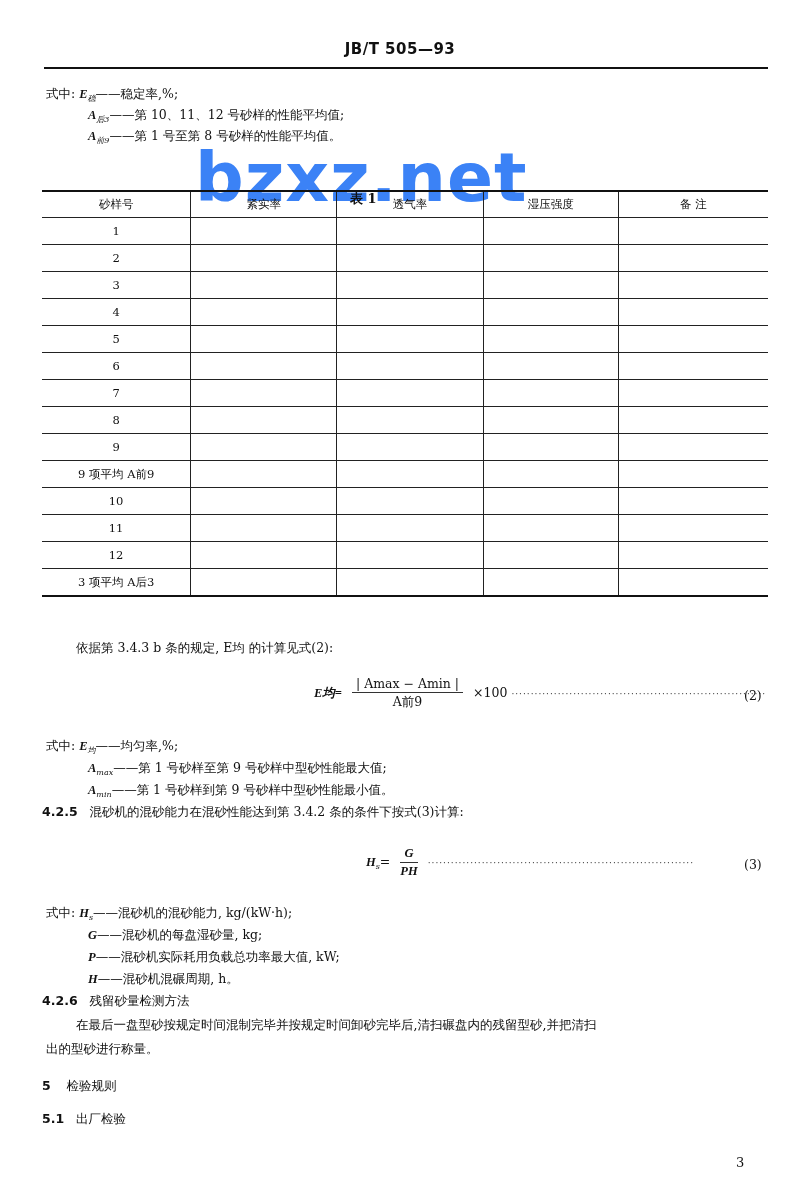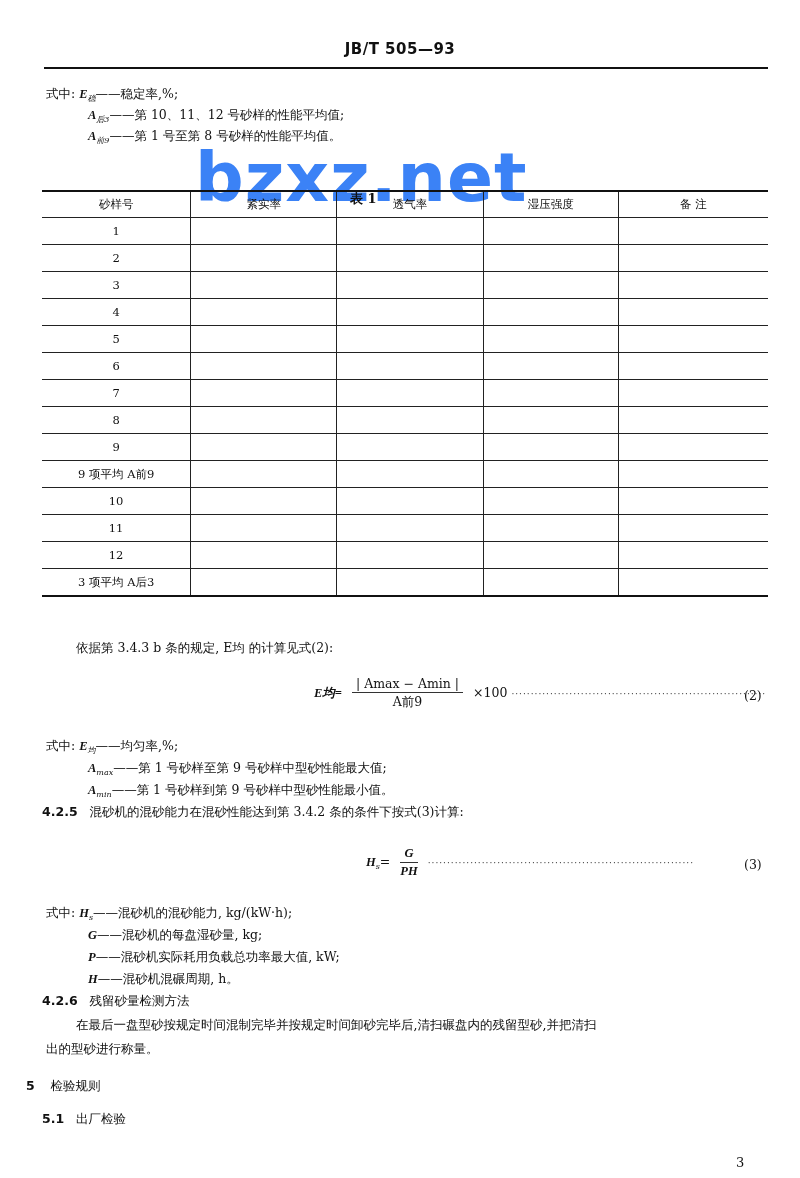--- a/index.html
+++ b/index.html
@@ -229,21 +229,21 @@
   <span class="sym">H</span><span>——</span><span>混砂机混碾周期, h。</span>
 </div>
 
 <div class="abs line" style="left:42px; top:993px;">
   <span class="secnum">4.2.6</span>&nbsp;&nbsp;
   <span>残留砂量检测方法</span>
 </div>
 <div class="abs line" style="left:76px; top:1017px;">在最后一盘型砂按规定时间混制完毕并按规定时间卸砂完毕后,清扫碾盘内的残留型砂,并把清扫</div>
 <div class="abs line" style="left:46px; top:1041px;">出的型砂进行称量。</div>
 
-<div class="abs line" style="left:26px; top:1078px;text-align:right;">
+<div class="abs line" style="left:42px; top:1078px;text-align:right;">
   <span class="secnum">5</span>&nbsp;&nbsp;&nbsp;
   <span>检验规则</span>
 </div>
 <div class="abs line" style="left:42px; top:1111px;">
   <span class="secnum">5.1</span>&nbsp;&nbsp;
   <span>出厂检验</span>
 </div>
 
 <div class="abs page-number">3</div>
 

